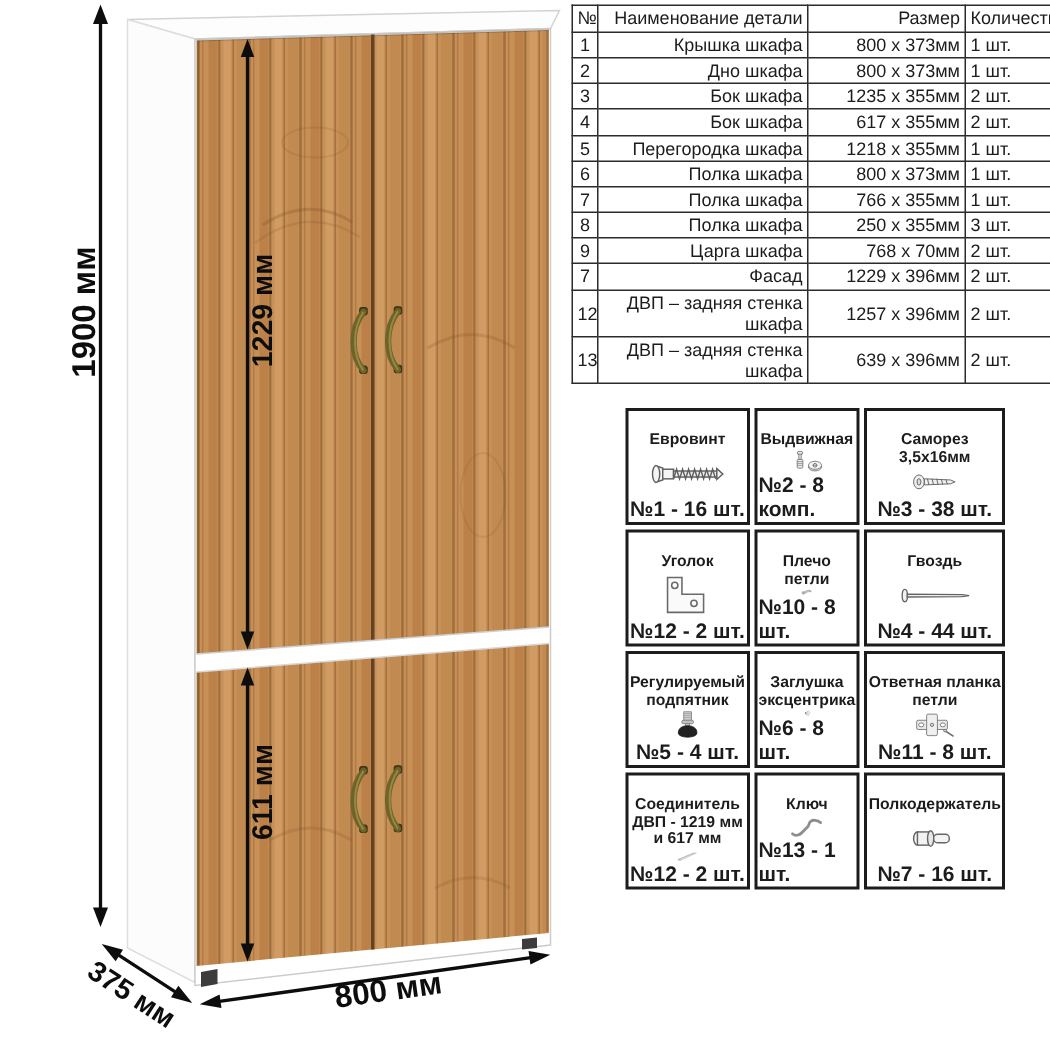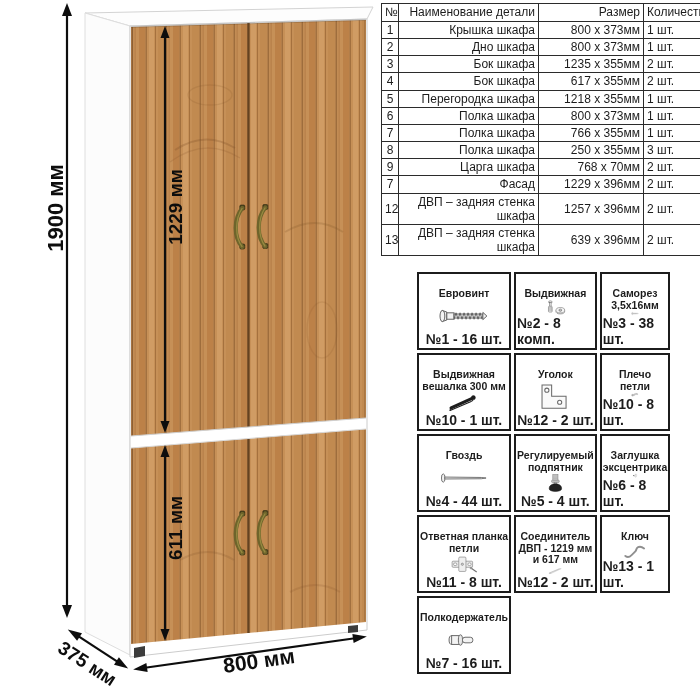--- a/index.html
+++ b/index.html
@@ -287,35 +287,20 @@
               <ellipse cx="11" cy="20" rx="7" ry="9"></ellipse>
               <ellipse cx="11" cy="20" rx="2.5" ry="4.2" fill="#dcdcdc"></ellipse>
               <path d="M18 16 L52 17.5 L58 20 L52 22.5 L18 24 Z"></path>
               <path d="M22 16 L24 24 M28 15.8 L30 24 M34 15.9 L36 23.9 M40 16.2 L42 23.7 M46 16.8 L48 23.2" fill="none"></path>
             </g>
           </svg>
         </div>
         <div class="hw-count">№3 - 38 шт.</div>
       </div>
       <div class="hw-cell">
-        <div class="hw-title">Выдвижная вешалка 300 мм</div>
-        <div class="hw-icon">
-          <svg viewBox="0 0 64 40">
-            <g stroke="#1d1d1d" fill="#1d1d1d">
-              <path d="M6 31 L46 13" stroke-width="6" stroke-linecap="round" fill="none"></path>
-              <path d="M4 36 L44 19" stroke-width="2.4" stroke-linecap="round" fill="none"></path>
-              <path d="M5 31 L4 36" stroke-width="2" fill="none"></path>
-              <circle cx="49.5" cy="11" r="4"></circle>
-              <path d="M45.5 19 L49 15" stroke-width="2" fill="none"></path>
-            </g>
-          </svg>
-        </div>
-        <div class="hw-count">№10 - 1 шт.</div>
-      </div>
-      <div class="hw-cell">
         <div class="hw-title">Уголок</div>
         <div class="hw-icon">
           <svg viewBox="0 0 64 40">
             <g fill="#fafafa" stroke="#6a6a6a" stroke-width="1.3">
               <path d="M15 5 L27 5 L27 19 L45 19 L45 34 L15 34 Z"></path>
               <circle cx="21" cy="11.5" r="2.6" fill="#ffffff"></circle>
               <circle cx="37" cy="26.5" r="2.6" fill="#ffffff"></circle>
             </g>
           </svg>
         </div>

